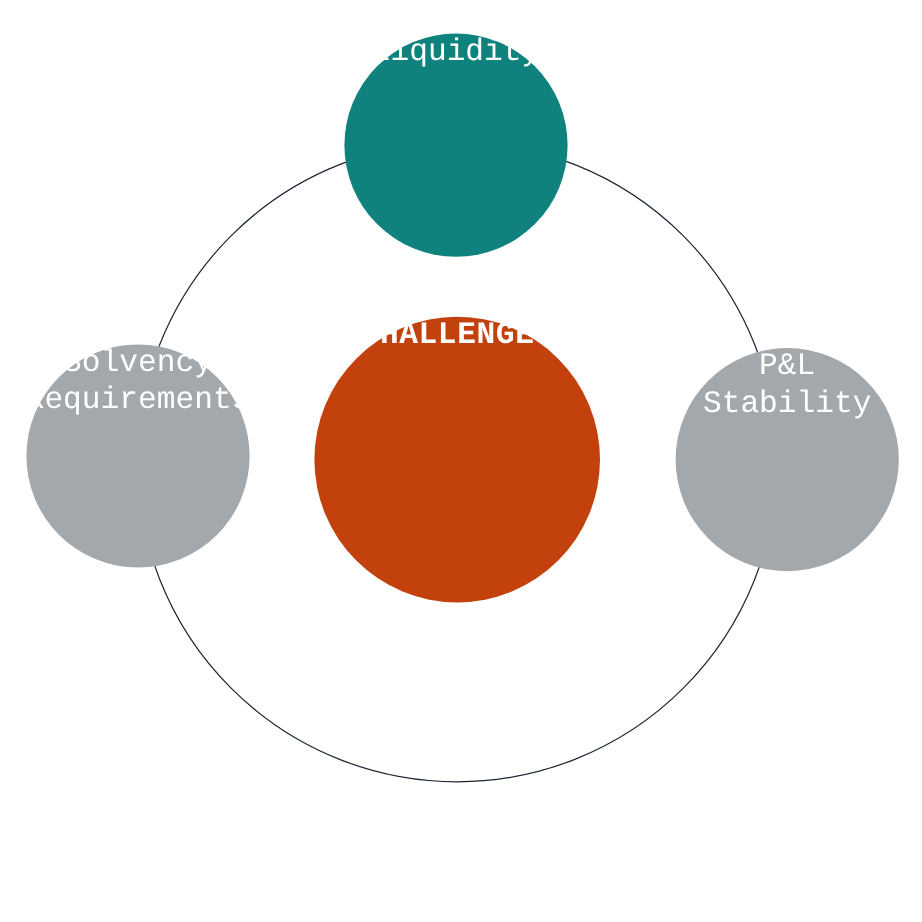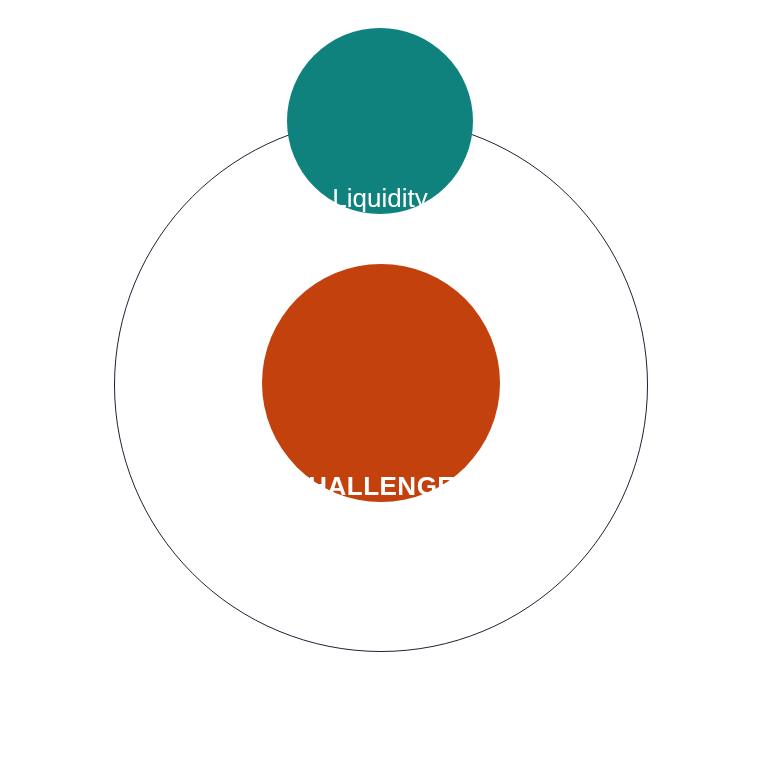--- a/index.html
+++ b/index.html
@@ -23,26 +23,27 @@
     height: 534px;
     border: 1.5px solid #1a2433;
     border-radius: 50%;
     box-sizing: border-box;
     z-index: 1;
   }
   .circle {
     position: absolute;
     border-radius: 50%;
     display: flex;
-    align-items: flex-end;
+    align-items: flex-start;
     justify-content: center;
     text-align: center;
     color: #ffffff;
     z-index: 2;
     box-sizing: border-box;
+    font-family: Liberation Mono, monospace;
   }
   .circle .label {
     font-size: 26px;
     font-weight: 400;
     line-height: 1.2;
     padding: 0 10px;
   }
   .center-circle {
     left: 262px;
     top: 264px;
@@ -65,20 +66,26 @@
 <body>
 
 <div class="canvas">
 
   <div class="orbit-ring" style="border-color: rgb(26, 36, 51);"></div>
 
   <div class="circle node-top" style="background-color: rgb(15, 130, 125);">
     <span class="label">Liquidity</span>
   </div>
 
+  <div class="circle node-right" style="background-color: rgb(163, 168, 172);">
+    <span class="label">P&amp;L Stability</span>
+  </div>
 
 
+  <div class="circle node-left" style="background-color: rgb(163, 168, 172);">
+    <span class="label">Solvency Requirements</span>
+  </div>
 
   <div class="circle center-circle" style="background-color: #c2410c;">
     <span class="label">CHALLENGES</span>
   </div>
 
 </div>
 
 </body></html>

